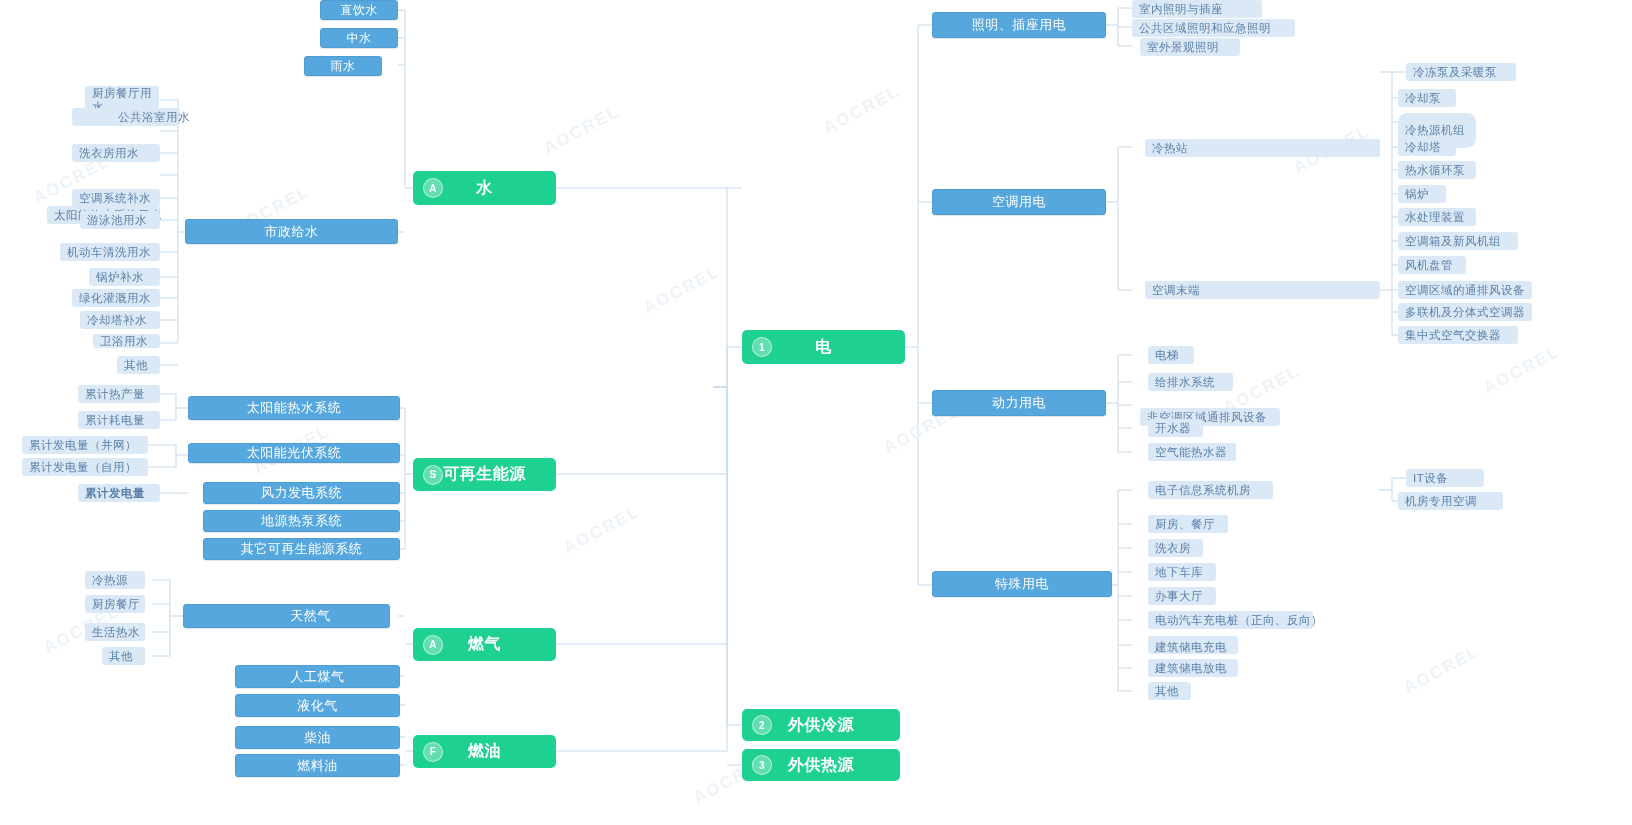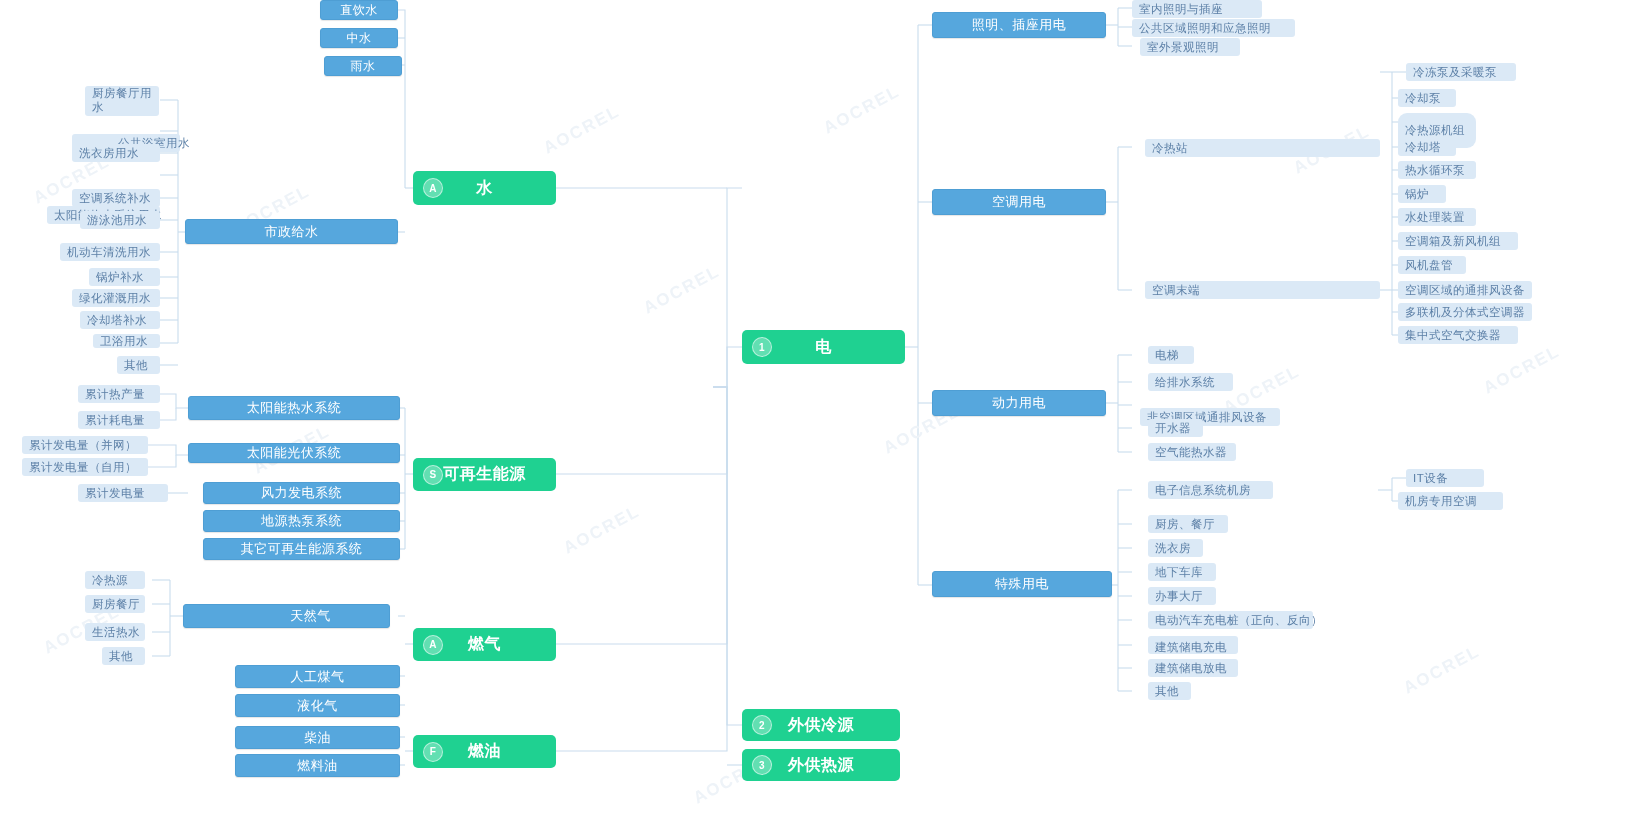--- a/index.html
+++ b/index.html
@@ -245,32 +245,32 @@
     <span class="badge">3</span>
     <span>外供热源</span>
   </div>
 
   <div class="node n-blue small" style="left:320px;top:0px;width:78px;height:20px;">
     <span>直饮水</span>
   </div>
   <div class="node n-blue small" style="left:320px;top:28px;width:78px;height:20px;">
     <span>中水</span>
   </div>
-  <div class="node n-blue small" style="left:324px;top:56px;width:78px;height:20px;">
+  <div class="node n-blue small" style="left:304px;top:56px;width:78px;height:20px;">
     <span>雨水</span>
   </div>
 
   <div class="node n-blue" style="left:185px;top:219px;width:213px;height:25px;">
     <span>市政给水</span>
   </div>
 
   <div class="node n-leaf two" style="left:85px;top:86px;width:74px;height:30px;">
     <span>厨房餐厅用水</span>
   </div>
-  <div class="node n-leaf" style="left:72px;top:134px;width:108px;height:18px;padding-left:46px;">
+  <div class="node n-leaf" style="left:72px;top:108px;width:108px;height:18px;padding-left:46px;">
     <span>公共浴室用水</span>
   </div>
   <div class="node n-leaf" style="left:72px;top:144px;width:88px;height:18px;">
     <span>洗衣房用水</span>
   </div>
   <div class="node n-leaf" style="left:47px;top:166px;width:113px;height:18px;margin-top:40px;">
     <span>太阳能热水系统用水</span>
   </div>
   <div class="node n-leaf" style="left:72px;top:189px;width:88px;height:18px;">
     <span>空调系统补水</span>
@@ -318,21 +318,21 @@
   </div>
   <div class="node n-leaf" style="left:78px;top:411px;width:82px;height:18px;">
     <span>累计耗电量</span>
   </div>
   <div class="node n-leaf" style="left:22px;top:436px;width:126px;height:18px;">
     <span>累计发电量（并网）</span>
   </div>
   <div class="node n-leaf" style="left:22px;top:458px;width:126px;height:18px;">
     <span>累计发电量（自用）</span>
   </div>
-  <div class="node n-leaf" style="left:78px;top:484px;width:90px;height:18px;">
+  <div class="node n-leaf" style="left:78px;top:484px;width:82px;height:18px;font-weight:bold;">
     <span>累计发电量</span>
   </div>
 
   <div class="node n-blue" style="left:183px;top:604px;width:207px;height:24px;padding-left:48px;">
     <span>天然气</span>
   </div>
   <div class="node n-leaf" style="left:85px;top:571px;width:60px;height:18px;">
     <span>冷热源</span>
   </div>
   <div class="node n-leaf" style="left:85px;top:595px;width:60px;height:18px;">

